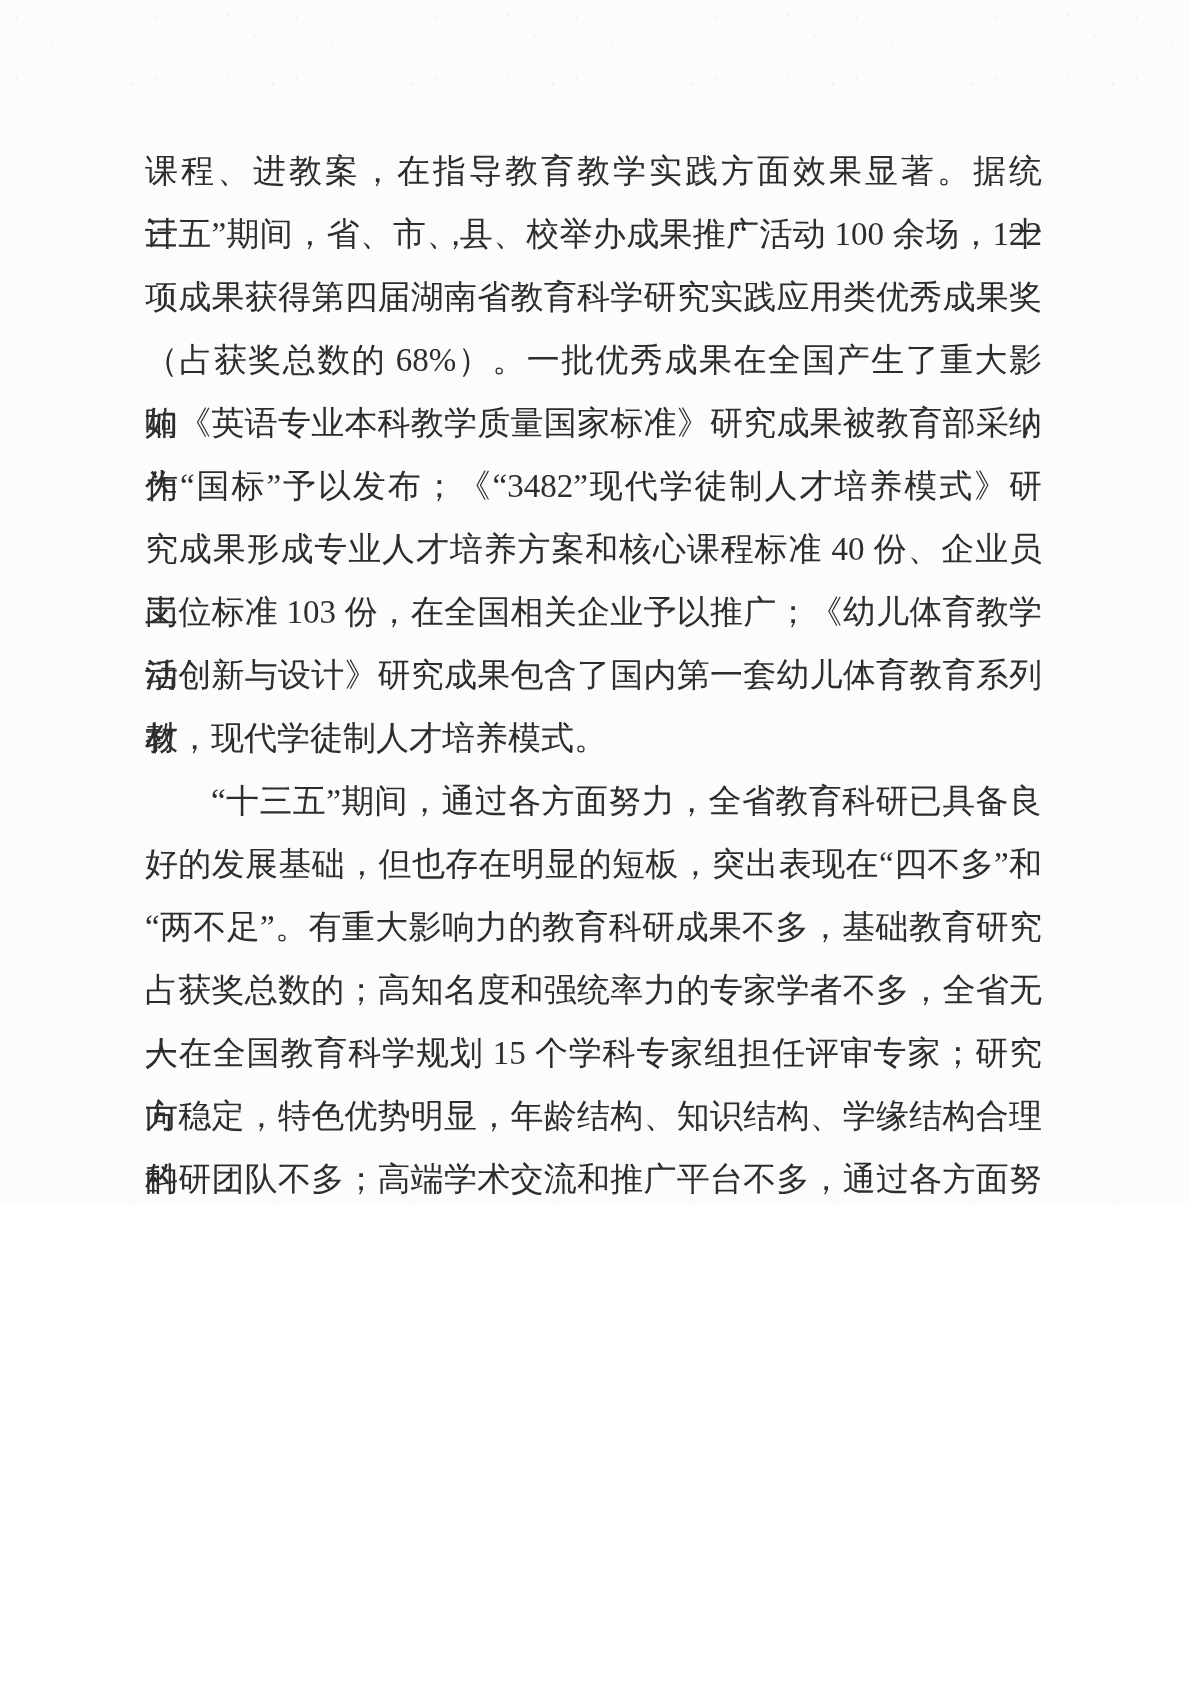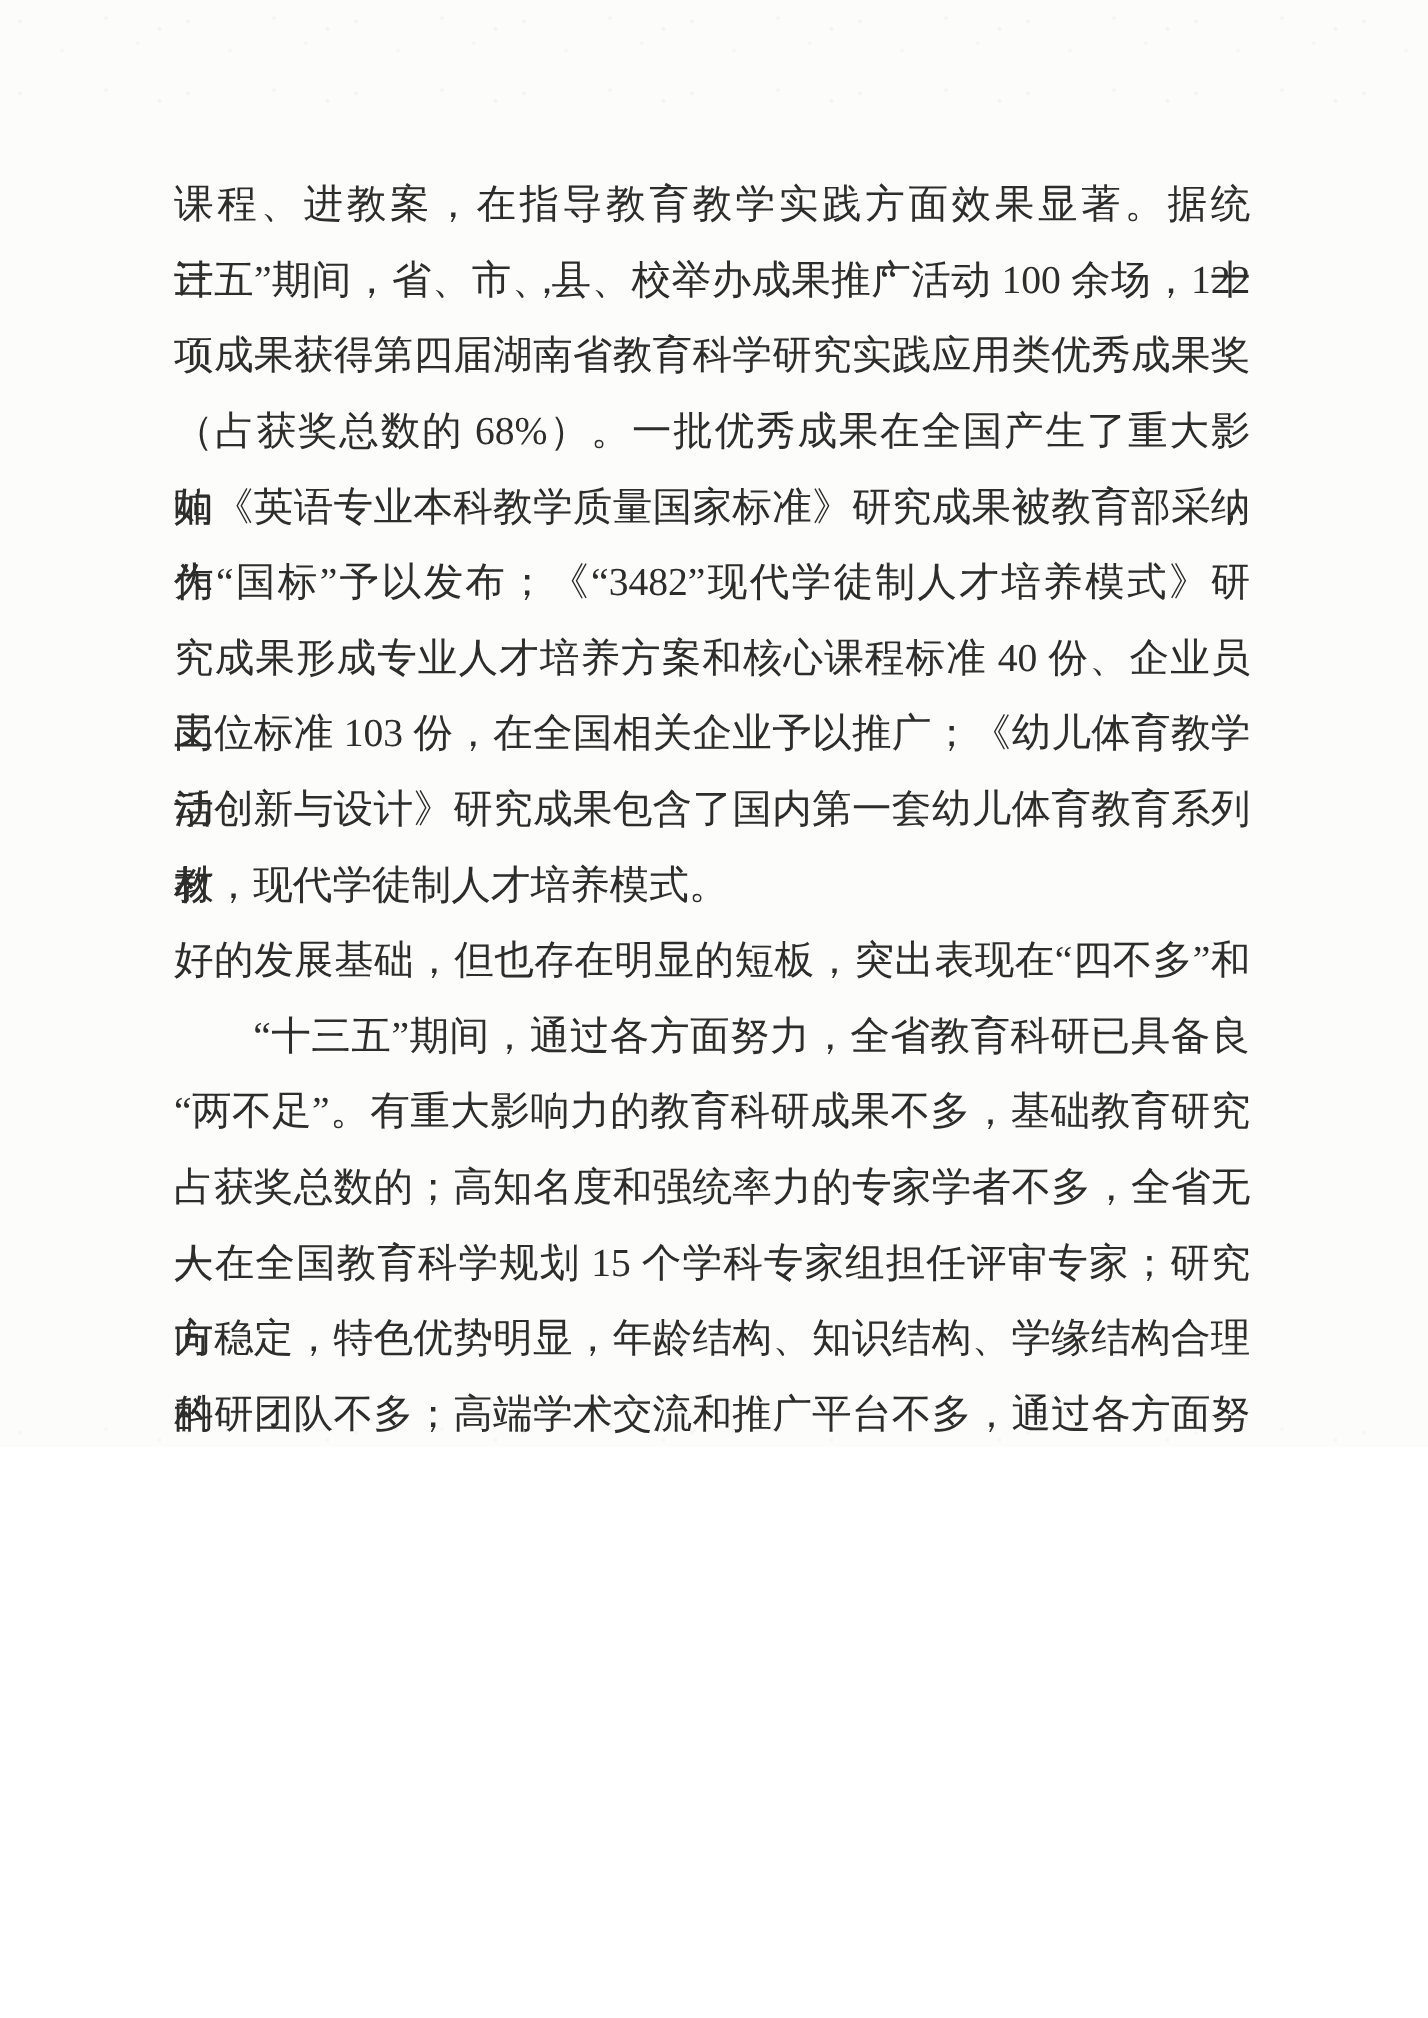--- a/index.html
+++ b/index.html
@@ -81,22 +81,22 @@
       <div class="line">课程、进教案，在指导教育教学实践方面效果显著。据统计，“十</div>
       <div class="line">三五”期间，省、市、县、校举办成果推广活动 100 余场，122</div>
       <div class="line">项成果获得第四届湖南省教育科学研究实践应用类优秀成果奖</div>
       <div class="line">（占获奖总数的 68%）。一批优秀成果在全国产生了重大影响，</div>
       <div class="line">如《英语专业本科教学质量国家标准》研究成果被教育部采纳作</div>
       <div class="line">为“国标”予以发布；《“3482”现代学徒制人才培养模式》研</div>
       <div class="line">究成果形成专业人才培养方案和核心课程标准 40 份、企业员工</div>
       <div class="line">岗位标准 103 份，在全国相关企业予以推广；《幼儿体育教学活</div>
       <div class="line">动创新与设计》研究成果包含了国内第一套幼儿体育教育系列教</div>
       <div class="line no-fill">材，现代学徒制人才培养模式。</div>
+      <div class="line indent">“十三五”期间，通过各方面努力，全省教育科研已具备良</div>
       <div class="line">好的发展基础，但也存在明显的短板，突出表现在“四不多”和</div>
-      <div class="line indent">“十三五”期间，通过各方面努力，全省教育科研已具备良</div>
       <div class="line">“两不足”。有重大影响力的教育科研成果不多，基础教育研究</div>
       <div class="line">占获奖总数的；高知名度和强统率力的专家学者不多，全省无一</div>
       <div class="line">人在全国教育科学规划 15 个学科专家组担任评审专家；研究方</div>
       <div class="line">向稳定，特色优势明显，年龄结构、知识结构、学缘结构合理的</div>
       <div class="line">科研团队不多；高端学术交流和推广平台不多，通过各方面努力</div>
       <div class="line">流平台和全国顶级学术交流平台，举办国际、国家级学术交流活</div>
       <div class="line">动少。流平台和全国顶级学术交流平台，强化预研预判，开展基础</div>
       <div class="line">性、前瞻性、针对性、储备性教育政策研究和理论创新的能力尚</div>
       <div class="line">且不足；拓宽成果转化渠道，创新转化形式，推动教育科研成果</div>
     </div>

